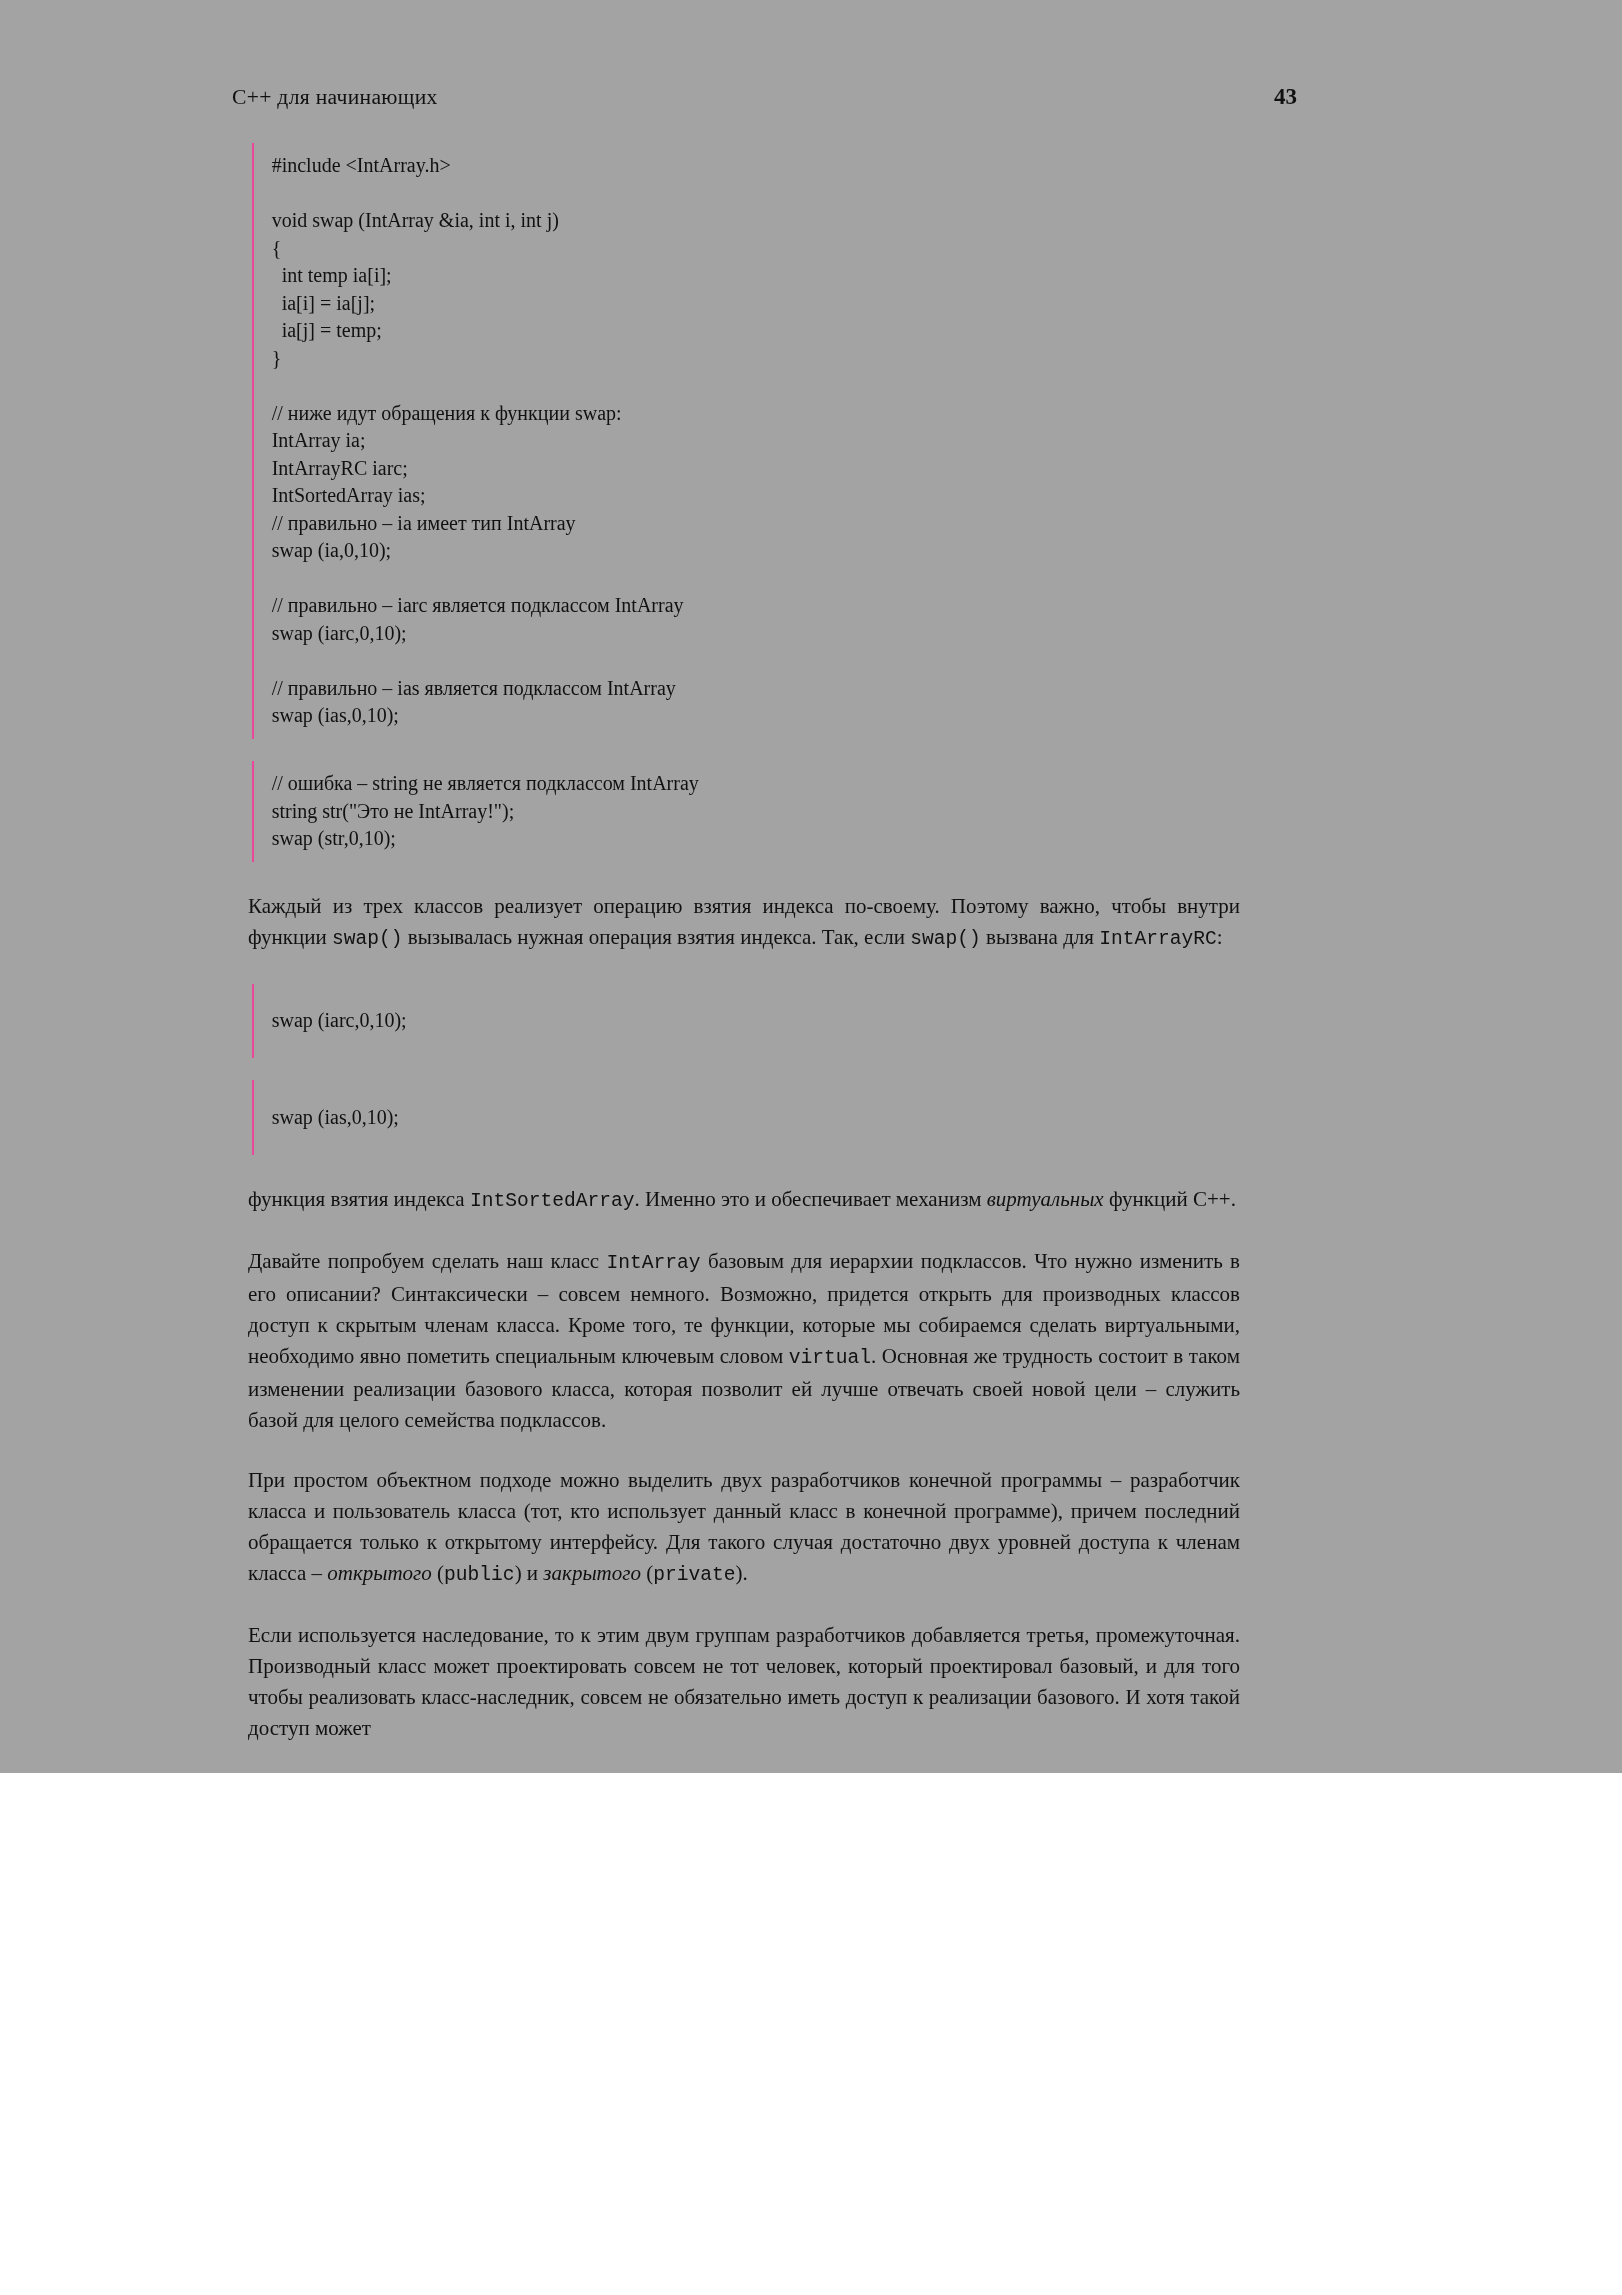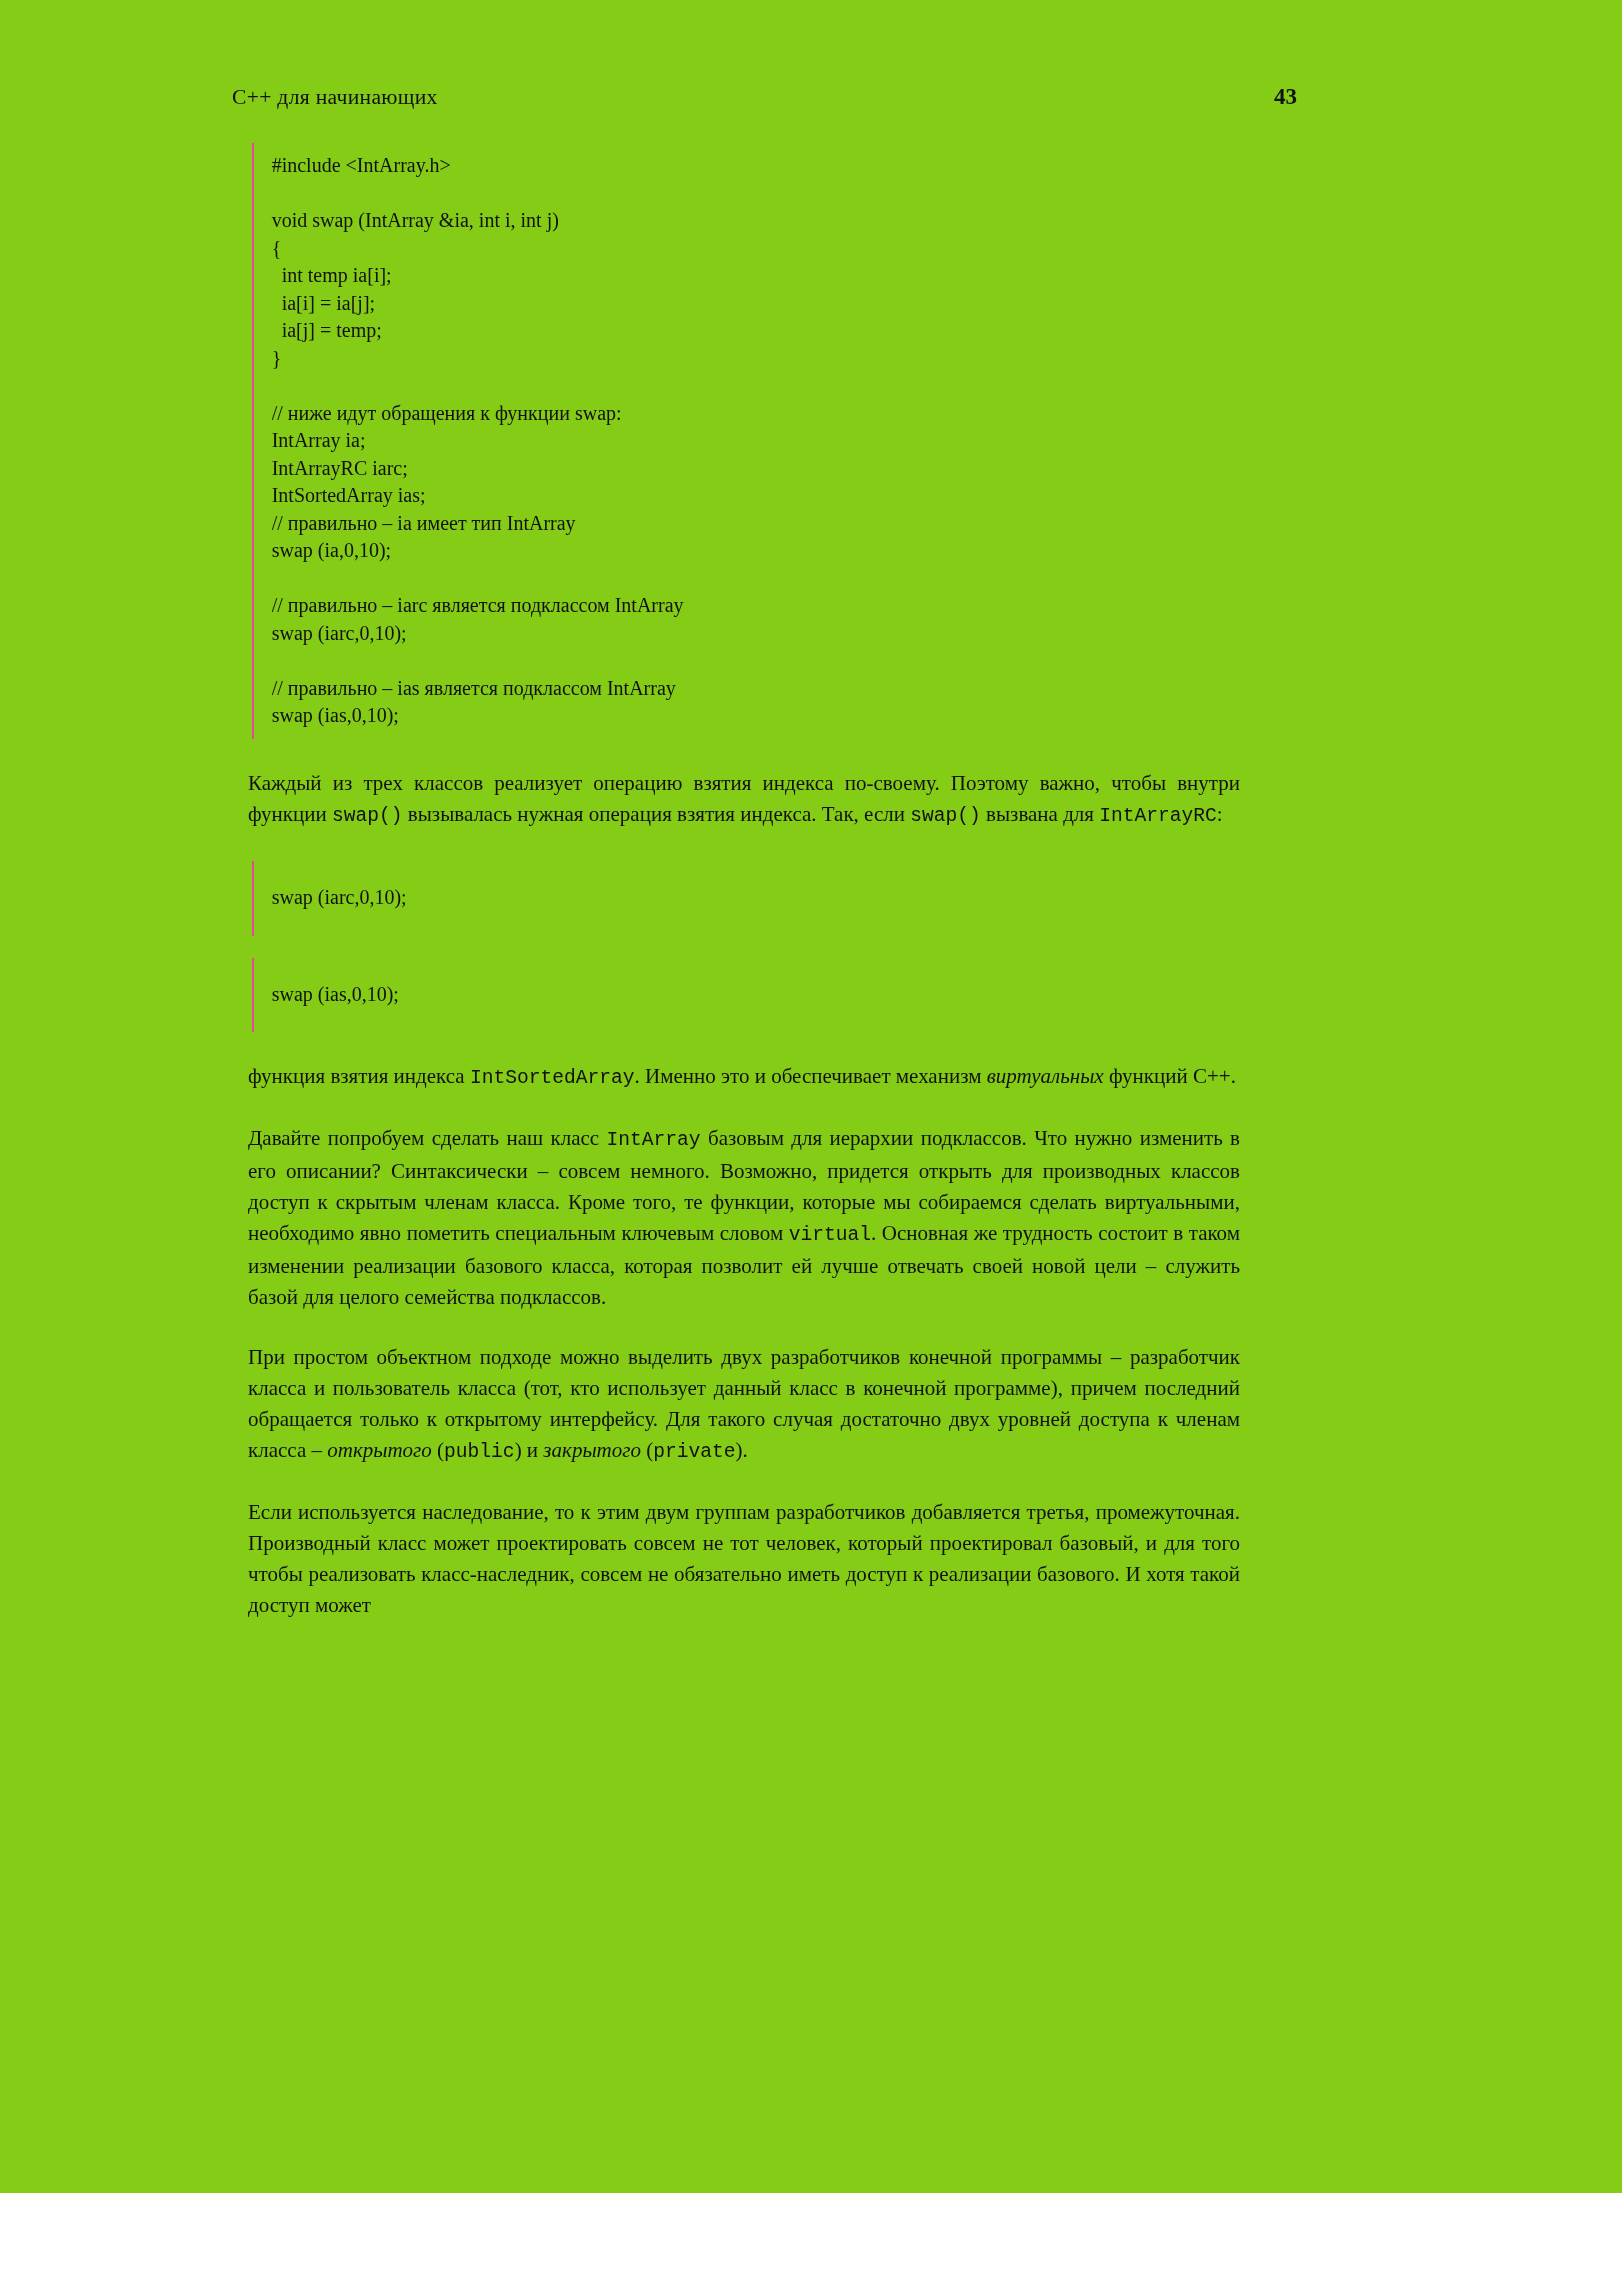--- a/index.html
+++ b/index.html
@@ -1,20 +1,20 @@
 <!DOCTYPE html>
 <html style="font-size:10.5px"><head>
 <meta charset="utf-8">
 <style>
   html, body { margin: 0; padding: 0; background: #ffffff; }
   .page {
     position: relative;
     width: 1622px;
-    height: 2193px;
-    background: #84cc16;
+    height: 1773px;
+    background: #a3a3a3;
     color: #111111;
     font-family: "Liberation Serif", serif;
     box-sizing: border-box;
     padding: 84px 366px 0 232px;
     overflow: hidden;
   }
   .page-header {
     display: flex;
     justify-content: space-between;
     align-items: baseline;
@@ -76,20 +76,23 @@
 IntArrayRC iarc;
 IntSortedArray ias;
 // правильно – ia имеет тип IntArray
 swap (ia,0,10);
 
 // правильно – iarc является подклассом IntArray
 swap (iarc,0,10);
 
 // правильно – ias является подклассом IntArray
 swap (ias,0,10);</pre>
+      <pre class="code-block" data-name="code-block-string-error">// ошибка – string не является подклассом IntArray
+string str("Это не IntArray!");
+swap (str,0,10);</pre>
       <p class="para" data-name="paragraph-index-operator"><span class="s-normal" data-name="text-segment">Каждый из трех классов реализует операцию взятия индекса по-своему. Поэтому важно, чтобы внутри функции </span><span class="s-mono" data-name="inline-code">swap()</span><span class="s-normal" data-name="text-segment"> вызывалась нужная операция взятия индекса. Так, если </span><span class="s-mono" data-name="inline-code">swap()</span><span class="s-normal" data-name="text-segment"> вызвана для </span><span class="s-mono" data-name="inline-code">IntArrayRC</span><span class="s-normal" data-name="text-segment">:</span></p>
       <pre class="code-block" data-name="code-block-swap-iarc-call">swap (iarc,0,10);</pre>
       <pre class="code-block" data-name="code-block-swap-ias-call">swap (ias,0,10);</pre>
       <p class="para" data-name="paragraph-virtual-mechanism"><span class="s-normal" data-name="text-segment">функция взятия индекса </span><span class="s-mono" data-name="inline-code">IntSortedArray</span><span class="s-normal" data-name="text-segment">. Именно это и обеспечивает механизм </span><span class="s-italic" data-name="emphasis-text">виртуальных</span><span class="s-normal" data-name="text-segment"> функций C++.</span></p>
       <p class="para" data-name="paragraph-intarray-base-class"><span class="s-normal" data-name="text-segment">Давайте попробуем сделать наш класс </span><span class="s-mono" data-name="inline-code">IntArray</span><span class="s-normal" data-name="text-segment"> базовым для иерархии подклассов. Что нужно изменить в его описании? Синтаксически – совсем немного. Возможно, придется открыть для производных классов доступ к скрытым членам класса. Кроме того, те функции, которые мы собираемся сделать виртуальными, необходимо явно пометить специальным ключевым словом </span><span class="s-mono" data-name="inline-code">virtual</span><span class="s-normal" data-name="text-segment">. Основная же трудность состоит в таком изменении реализации базового класса, которая позволит ей лучше отвечать своей новой цели – служить базой для целого семейства подклассов.</span></p>
       <p class="para" data-name="paragraph-two-developers"><span class="s-normal" data-name="text-segment">При простом объектном подходе можно выделить двух разработчиков конечной программы – разработчик класса и пользователь класса (тот, кто использует данный класс в конечной программе), причем последний обращается только к открытому интерфейсу. Для такого случая достаточно двух уровней доступа к членам класса – </span><span class="s-italic" data-name="emphasis-text">открытого</span><span class="s-normal" data-name="text-segment"> (</span><span class="s-mono" data-name="inline-code">public</span><span class="s-normal" data-name="text-segment">) и </span><span class="s-italic" data-name="emphasis-text">закрытого</span><span class="s-normal" data-name="text-segment"> (</span><span class="s-mono" data-name="inline-code">private</span><span class="s-normal" data-name="text-segment">).</span></p>
       <p class="para" data-name="paragraph-inheritance-third-group"><span class="s-normal" data-name="text-segment">Если используется наследование, то к этим двум группам разработчиков добавляется третья, промежуточная. Производный класс может проектировать совсем не тот человек, который проектировал базовый, и для того чтобы реализовать класс-наследник, совсем не обязательно иметь доступ к реализации базового. И хотя такой доступ может</span></p>
     </main>
 </div>
 

